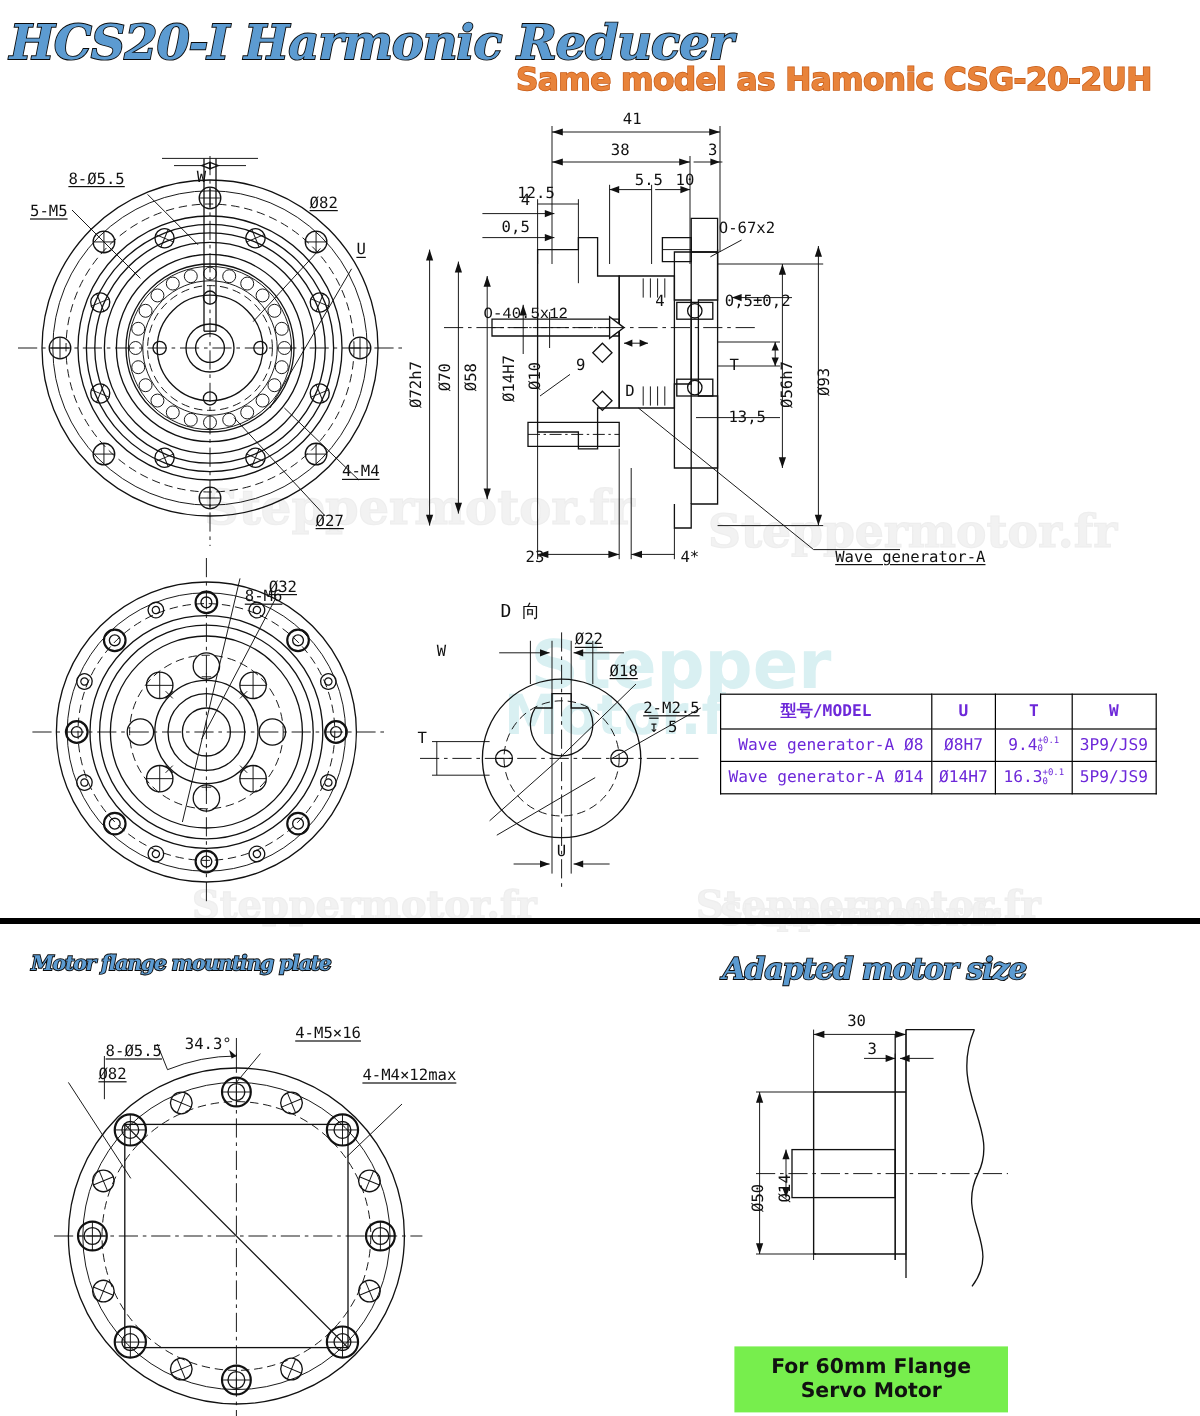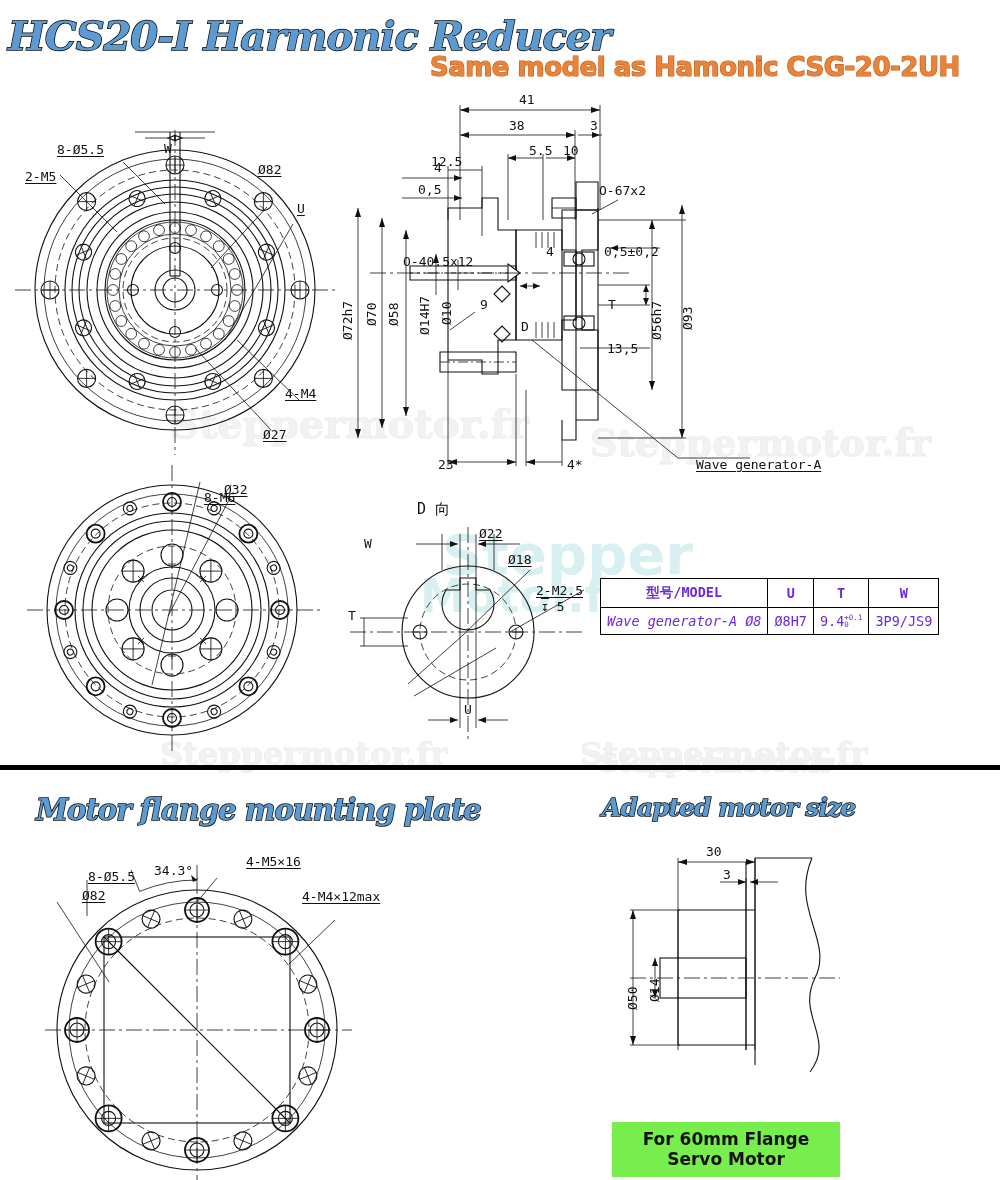--- a/index.html
+++ b/index.html
@@ -19,21 +19,21 @@
     white-space:nowrap;
   }
   #main-title{left:8px;top:12px;font-size:40px;}
   #sub-title{
     left:430px;top:52px;font-size:26px;white-space:nowrap;
     font-family:"DejaVu Sans","Liberation Sans",sans-serif;
     font-weight:bold;color:#E8833A;
     -webkit-text-stroke:1.2px #C75B17;paint-order:stroke fill;
     letter-spacing:-0.5px;
   }
-  #flange-heading{left:36px;top:793px;font-size:29px;}
+  #flange-heading{left:26px;top:793px;font-size:17px;}
   #motor-heading{left:602px;top:793px;font-size:25px;}
 
   .divider{background:#000;height:5px;}
 
   
   .dim{
     font-family:"DejaVu Sans Mono","Liberation Mono",monospace;
     font-size:13px;color:#111;white-space:nowrap;line-height:1.05;
   }
   .dim.u{ text-decoration:underline; text-underline-offset:2px;}
@@ -42,21 +42,21 @@
 
   
   #spec-table{
     left:600px;top:578px;border-collapse:collapse;background:#fff;
     font-family:"DejaVu Sans Mono","Liberation Mono",monospace;
   }
   #spec-table td,#spec-table th{
     border:1.6px solid #000;padding:5px 6px;font-size:13.5px;
     font-weight:normal;text-align:center;color:#6d28d9;
   }
-  #spec-table .model-cell{text-align:right;white-space:nowrap;font-style:italic;}
+  #spec-table .model-cell{text-align:right;white-space:nowrap;}
   #spec-table th{font-weight:bold;}
   .tol{display:inline-block;font-size:7.5px;line-height:.95;text-align:left;
        vertical-align:middle;position:relative;top:-1px;}
 
   
   #motor-badge{
     left:612px;top:1122px;width:228px;background:#77EE4D;
     text-align:center;padding:7px 0 8px;
     font-family:"DejaVu Sans","Liberation Sans",sans-serif;
     font-weight:bold;font-size:17px;color:#111;line-height:1.18;
@@ -255,21 +255,21 @@
 
       <line class="thin" x1="-30" y1="-152" x2="-7" y2="-152"></line>
       <line class="thin" x1="7" y1="-152" x2="30" y2="-152"></line>
       <path class="ln" d="M-7,-152 l7,-2.6 l0,5.2 z" fill="#111"></path>
       <path class="ln" d="M7,-152 l-7,-2.6 l0,5.2 z" fill="#111"></path>
       <line class="thin" x1="-40" y1="-158" x2="40" y2="-158"></line>
     </g>
   </svg>
 </div>
 <div class="abs dim u" style="left:57px;top:143px;">8-Ø5.5</div>
-<div class="abs dim u" style="left:25px;top:170px;">2-M5</div>
+<div class="abs dim u" style="left:25px;top:170px;">5-M5</div>
 <div class="abs dim" style="left:164px;top:142px;">W</div>
 <div class="abs dim u" style="left:258px;top:163px;">Ø82</div>
 <div class="abs dim u" style="left:297px;top:202px;">U</div>
 <div class="abs dim u" style="left:285px;top:387px;">4-M4</div>
 <div class="abs dim u" style="left:263px;top:428px;">Ø27</div>
 
 <div class="abs" style="left:20px;top:455px;width:310px;height:290px;">
   <svg width="310" height="290" viewBox="0 0 310 290">
     <g transform="translate(152,155)">
       <line class="cdash" x1="-145" y1="0" x2="150" y2="0"></line>
@@ -550,21 +550,21 @@
 
 <div class="abs dim" style="left:519px;top:93px;">41</div>
 <div class="abs dim" style="left:509px;top:119px;">38</div>
 <div class="abs dim" style="left:590px;top:119px;">3</div>
 <div class="abs dim" style="left:529px;top:144px;">5.5</div>
 <div class="abs dim" style="left:563px;top:144px;">10</div>
 <div class="abs dim" style="left:434px;top:161px;">4</div>
 <div class="abs dim" style="left:431px;top:155px;">12.5</div>
 <div class="abs dim" style="left:418px;top:183px;">0,5</div>
 <div class="abs dim" style="left:599px;top:184px;">O-67x2</div>
-<div class="abs dim" style="left:403px;top:255px;">O-40.5x12</div>
+<div class="abs dim" style="left:403px;top:255px;font-family:Liberation Mono, monospace;">O-40.5x12</div>
 <div class="abs dim" style="left:604px;top:245px;">0,5±0,2</div>
 <div class="abs dim" style="left:480px;top:298px;">9</div>
 <div class="abs dim" style="left:607px;top:342px;">13,5</div>
 <div class="abs dim" style="left:438px;top:458px;">23</div>
 <div class="abs dim" style="left:567px;top:458px;">4*</div>
 <div class="abs dim" style="left:546px;top:245px;">4</div>
 
 <div class="abs dim v" style="left:341px;top:340px;">Ø72h7</div>
 <div class="abs dim v" style="left:365px;top:326px;">Ø70</div>
 <div class="abs dim v" style="left:387px;top:326px;">Ø58</div>
@@ -641,20 +641,28 @@
   </thead>
   <tbody>
     <tr>
       <td class="model-cell">Wave generator-A Ø8</td>
       <td>Ø8H7</td>
       <td>
         <span>9.4</span><span class="tol"><span>+0.1</span><br><span>0</span></span>
       </td>
       <td>3P9/JS9</td>
     </tr>
+    <tr>
+      <td class="model-cell">Wave generator-A Ø14</td>
+      <td>Ø14H7</td>
+      <td>
+        <span>16.3</span><span class="tol"><span>+0.1</span><br><span>0</span></span>
+      </td>
+      <td>5P9/JS9</td>
+    </tr>
   </tbody>
 </table>
 
 <div class="abs divider" style="left:0;top:765px;width:1000px;"></div>
 
 <div class="abs title-blue" id="flange-heading">Motor flange mounting plate</div>
 <div class="abs title-blue" id="motor-heading">Adapted motor size</div>
 
 <div class="abs" style="left:40px;top:880px;width:320px;height:300px;">
   <svg width="320" height="300" viewBox="0 0 320 300">

